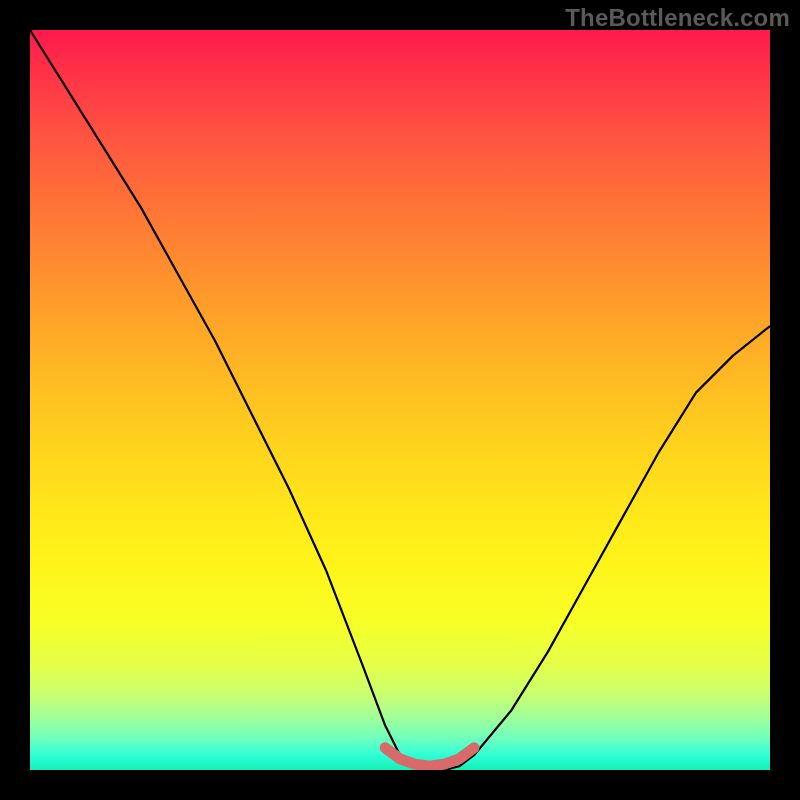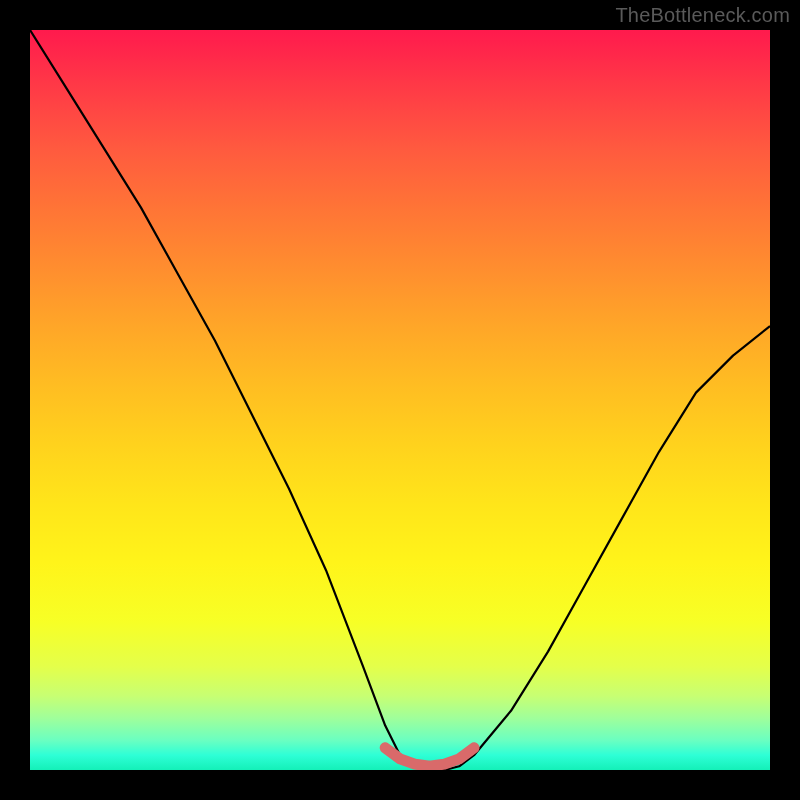--- a/index.html
+++ b/index.html
@@ -15,22 +15,22 @@
     position: relative;
     width: 800px;
     height: 800px;
     background: #000;
   }
   .watermark {
     position: absolute;
     top: 4px;
     right: 10px;
     color: #5a5a5a;
-    font-size: 20px;
-    font-weight: 400;
+    font-size: 24px;
+    font-weight: 700;
     letter-spacing: 0.2px;
     z-index: 10;
   }
   .plot-area {
     position: absolute;
     left: 30px;
     top: 30px;
     width: 740px;
     height: 740px;
     overflow: hidden;

